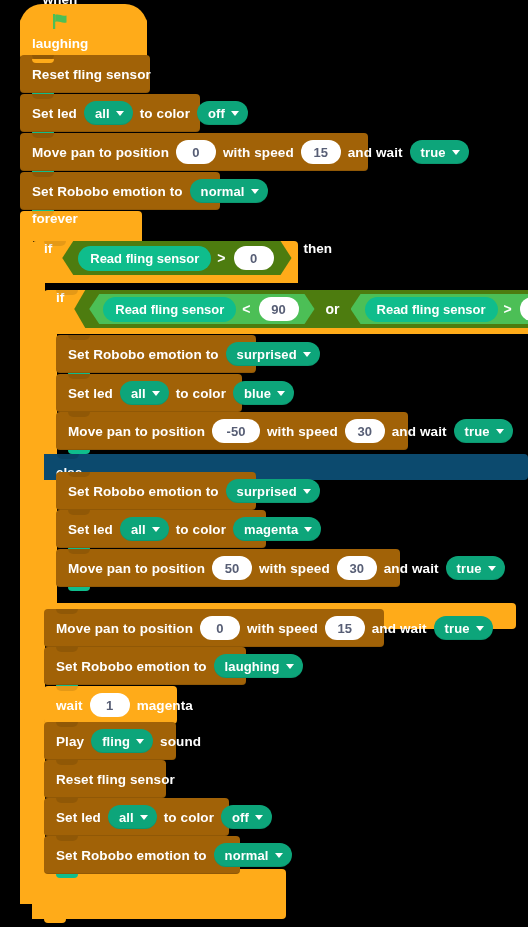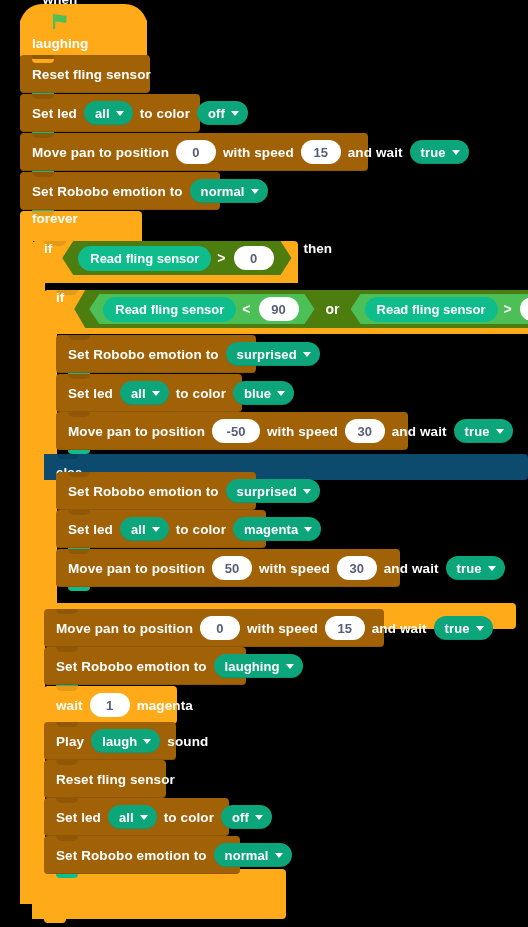--- a/index.html
+++ b/index.html
@@ -318,21 +318,21 @@
 
   <div class="blk cmd ctl" style="left:44px;top:686px;width:133px;background:#FFAB19;">
     <span class="lb">wait</span>
     <span class="num small">1</span>
     <span class="lb">magenta</span>
   </div>
 
   <div class="blk cmd" style="left:44px;top:722px;width:132px;">
     <span class="lb">Play</span>
     <span class="dd">
-      <span>laugh</span>
+      <span>fling</span>
       <i class="arw"></i>
     </span>
     <span class="lb">sound</span>
   </div>
 
   <div class="blk cmd" style="left:44px;top:760px;width:122px;">
     <span class="lb">Reset fling sensor</span>
   </div>
 
   <div class="blk cmd" style="left:44px;top:798px;width:185px;">

